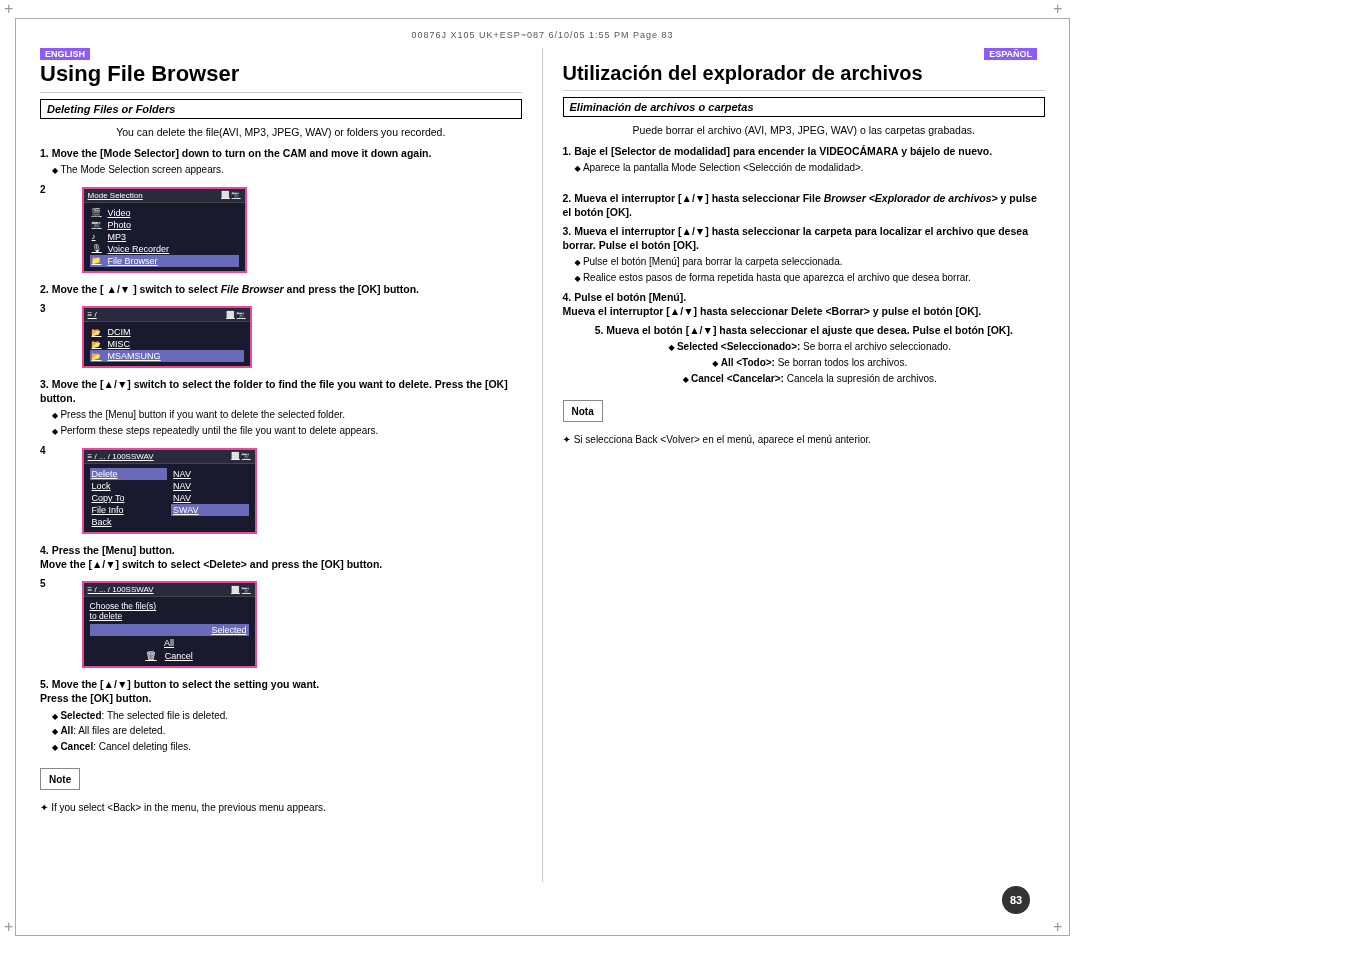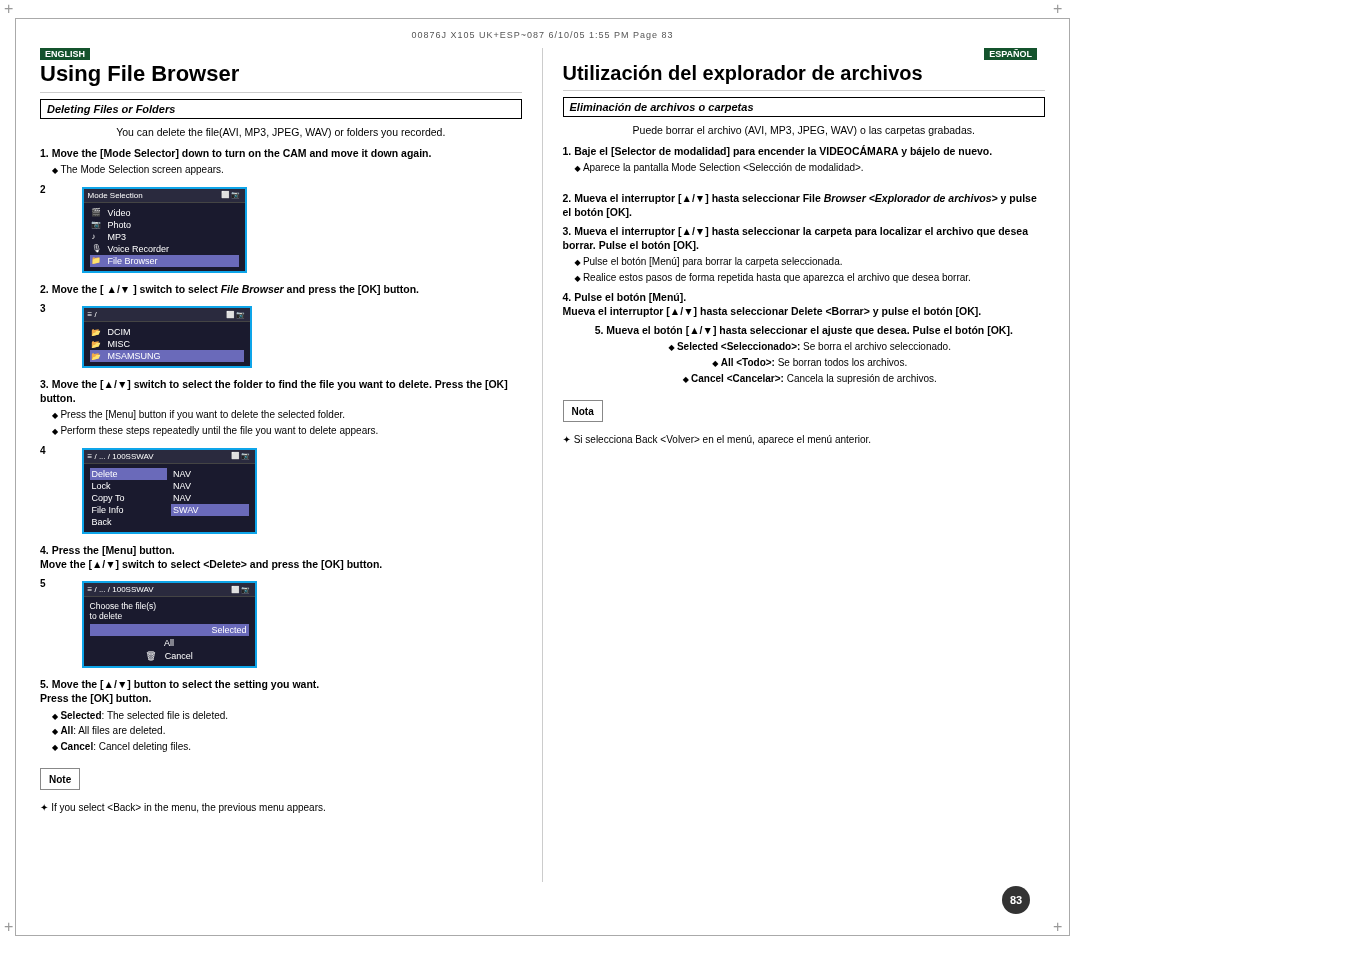--- a/index.html
+++ b/index.html
@@ -44,21 +44,21 @@
       padding-right: 20px;
       border-right: 1px solid #ccc;
     }
 
     .col-right {
       width: 50%;
       padding-left: 20px;
     }
 
     .lang-badge {
-      background: #14532d;
+      background: #8b5cf6;
       color: #fff;
       font-size: 9px;
       font-weight: bold;
       padding: 1px 5px;
       margin-right: 8px;
     }
 
     .lang-title {
       font-size: 22px;
       font-weight: bold;
@@ -118,27 +118,28 @@
     }
 
     .note-text {
       font-size: 10px;
       line-height: 1.4;
       margin-top: 3px;
     }
 
     
     .screen-sim {
-      border: 2px solid #0ea5e9;
+      border: 2px solid #ec4899;
       background: #1a1a2e;
       color: #fff;
       font-size: 9px;
       width: 160px;
       margin: 5px 0 5px 30px;
       position: relative;
+      text-decoration: underline;
     }
 
     .screen-title-bar {
       background: #2a2a3e;
       padding: 2px 4px;
       font-size: 8px;
       display: flex;
       justify-content: space-between;
       align-items: center;
       border-bottom: 1px solid #444;

